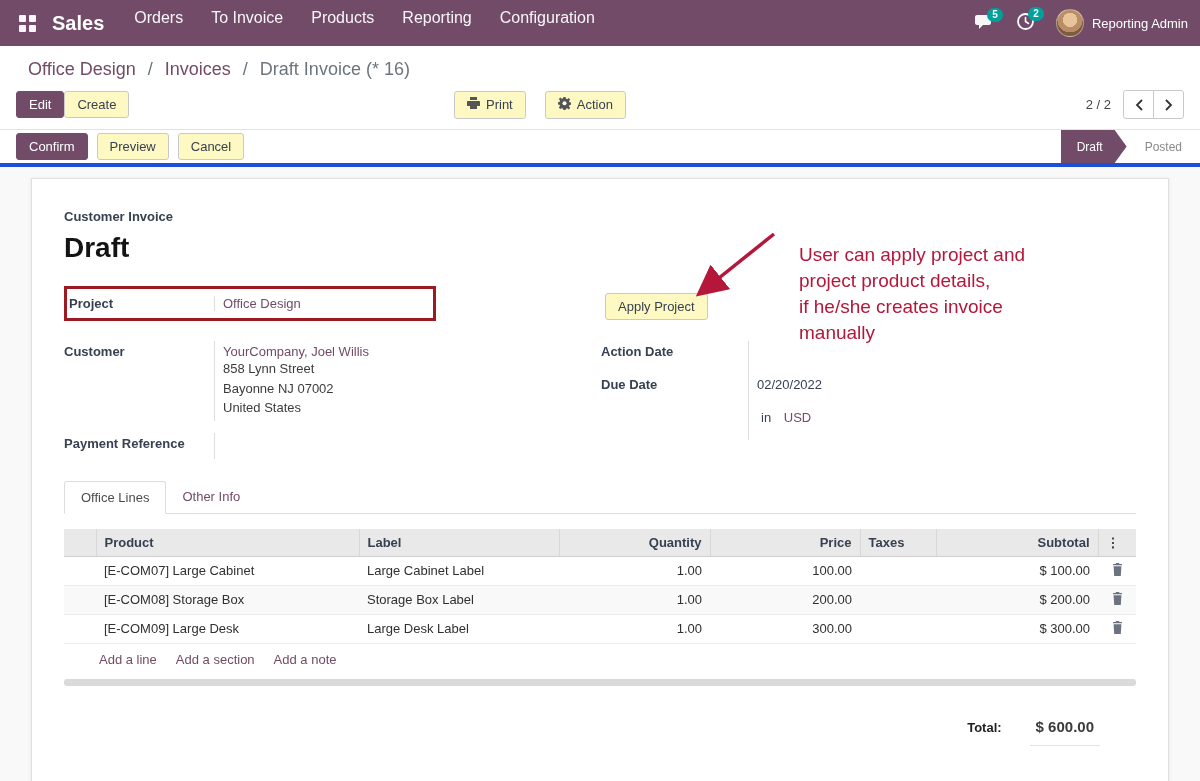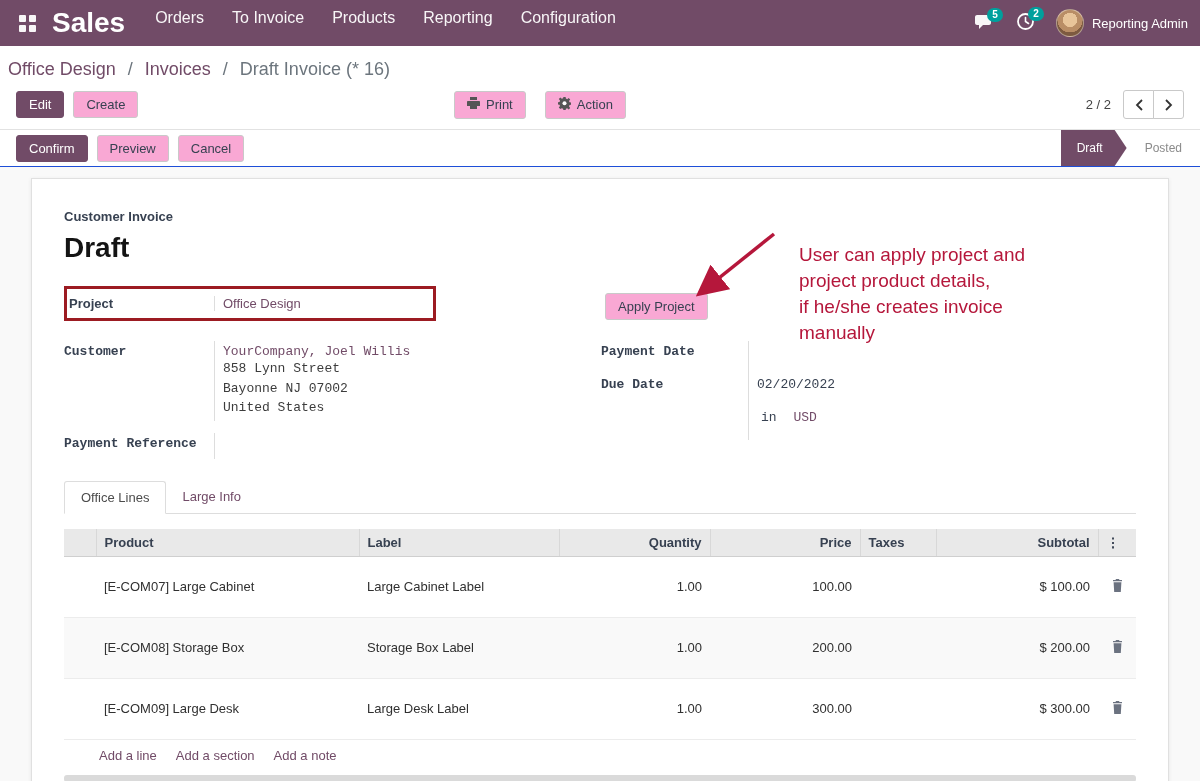--- a/index.html
+++ b/index.html
@@ -6,49 +6,49 @@
   html,body { margin:0; padding:0; }
   body {
     width:1200px; height:781px; overflow:hidden;
     font-family:"Liberation Sans", sans-serif;
     font-size:13px; color:#374151; background:#fff;
   }
   
   .navbar { height:46px; background:#714B67; display:flex; align-items:center; padding:0 12px; color:#fff; }
   .apps-btn { width:30px; height:30px; display:grid; grid-template-columns:7px 7px; grid-template-rows:7px 7px; gap:3px; align-content:center; justify-content:center; cursor:pointer; }
   .apps-btn span { background:#fff; border-radius:1px; opacity:.95; }
-  .brand { font-size:28px; font-weight:700; margin:0 16px 0 10px; cursor:pointer; }
+  .brand { font-size:20px; font-weight:700; margin:0 16px 0 10px; cursor:pointer; }
   .nav-item { padding:0 14px; height:56px; line-height:46px; font-size:16px; color:rgba(255,255,255,.95); cursor:pointer; }
   .nav-right { margin-left:auto; display:flex; align-items:center; }
   .icon-btn { position:relative; padding:4px 12px; cursor:pointer; display:flex; align-items:center; }
   .nav-badge { position:absolute; top:-2px; right:2px; background:#00A09D; color:#fff; font-size:10px; font-weight:700; border-radius:9px; padding:1px 5px; line-height:12px; }
   .avatar { width:28px; height:28px; border-radius:50%; margin:0 8px 0 10px;
             background: radial-gradient(circle at 50% 38%, #e8c49a 0 34%, #b98d66 35% 60%, #7d5a40 61% 100%); border:1px solid rgba(255,255,255,.4); }
   .user-name { font-size:13px; color:#fff; }
 
   
   .top-panel { background:#fff; border-bottom:1px solid #e2e2e2; }
-  .breadcrumb { padding:13px 8px 2px; font-size:18px; }
+  .breadcrumb { padding:13px 28px 2px; font-size:18px; }
   .bc-link { color:#714B67; cursor:pointer; }
   .bc-sep { color:#6c757d; margin:0 7px; }
   .bc-current { color:#6c757d; }
   .control-row { display:flex; align-items:center; padding:8px 16px 10px; position:relative; }
-  .btn { font-size:13px; padding:5px 12px; border:1px solid #c9c9c9; background:#f9a8d4; border-radius:3px; cursor:pointer; color:#374151; font-family:inherit; display:inline-flex; align-items:center; gap:6px; }
+  .btn { font-size:13px; padding:5px 12px; border:1px solid #c9c9c9; background:#fef9c3; border-radius:3px; cursor:pointer; color:#374151; font-family:inherit; display:inline-flex; align-items:center; gap:6px; }
   .btn-primary { background:#714B67; border-color:#714B67; color:#fff; }
-  .left-buttons { display:flex; gap:9px; }
+  .left-buttons { display:flex; }
   .center-buttons { position:absolute; left:454px; display:flex; gap:19px; }
   .pager { margin-left:auto; display:flex; align-items:center; gap:12px; }
   .pager-text { font-size:13px; color:#444; }
   .pager-btns { display:flex; }
   .pager-btn { width:31px; height:29px; border:1px solid #c9c9c9; background:#fff; display:flex; align-items:center; justify-content:center; cursor:pointer; }
   .pager-btn:first-child { border-radius:3px 0 0 3px; }
   .pager-btn:last-child { border-radius:0 3px 3px 0; margin-left:-1px; }
 
   
-  .status-row { height:37px; border-bottom:1px solid #1d4ed8; display:flex; align-items:center; padding-left:16px; background:#fff; }
+  .status-row { height:37px; border-bottom:4px solid #1d4ed8; display:flex; align-items:center; padding-left:16px; background:#fff; }
   .status-buttons { display:flex; gap:9px; }
   .stage-bar { margin-left:auto; display:flex; align-self:stretch; align-items:stretch; }
   .stage { display:flex; align-items:center; font-size:12px; color:#8b8b8b; padding:0 18px; }
   .stage.active { background:#714B67; color:#fff; padding:0 24px 0 16px;
     clip-path: polygon(0 0, calc(100% - 12px) 0, 100% 50%, calc(100% - 12px) 100%, 0 100%); }
 
   
   .content { background:#f9f9f9; height:614px; padding:11px 31px 0; }
   .sheet { background:#fff; border:1px solid #e0e0e0; box-shadow:0 1px 4px rgba(0,0,0,.08); height:640px; padding:30px 32px; position:relative; }
   .doc-type { font-weight:700; font-size:13px; color:#374151; }
@@ -56,41 +56,41 @@
 
   .project-band { display:flex; align-items:flex-start; margin-top:22px; }
   .project-box { border:3px solid #9c1b22; width:372px; display:flex; align-items:stretch; padding:7px 0; }
   .project-label { width:147px; font-weight:700; display:flex; align-items:center; padding-left:2px; }
   .project-value { border-left:1px solid #ddd; padding-left:8px; color:#714B67; flex:1; display:flex; align-items:center; cursor:pointer; }
   .apply-btn { margin-left:169px; margin-top:7px; }
 
   .fields { display:flex; margin-top:20px; }
   .col-left { width:537px; }
   .col-right { flex:1; }
-  .field-row { display:flex; min-height:26px;font-family:Liberation Mono, monospace; }
+  .field-row { display:flex; min-height:26px; }
   .f-label { width:150px; font-weight:700; color:#374151; padding-top:3px; }
   .col-right .f-label { width:147px; }
   .f-value { border-left:1px solid #ddd; padding:3px 0 3px 8px; flex:1; color:#374151; }
   .row-h33 { min-height:33px; }
   .link { color:#714B67; cursor:pointer; }
   .address-line { line-height:19.5px; color:#3c3c3c; }
   .pay-ref { margin-top:12px; }
   .currency-val { padding-left:12px; }
   .currency-code { margin-left:9px; }
 
   .tabs { display:flex; border-bottom:1px solid #ddd; margin-top:22px; }
   .tab { padding:8px 16px; font-size:13px; cursor:pointer; }
   .tab.active { background:#fff; border:1px solid #ddd; border-bottom:1px solid #fff; margin-bottom:-1px; color:#4c4c4c; border-radius:3px 3px 0 0; }
   .tab.inactive { color:#714B67; }
 
   table.lines { width:100%; border-collapse:collapse; font-size:13px; margin-top:15px; }
   .lines thead th { background:#e9e9e9; font-weight:700; text-align:left; padding:6px 8px; border-right:1px solid #d8d8d8; border-bottom:1px solid #cfcfcf; color:#374151; }
   .lines thead th:last-child { border-right:none; }
   .lines .num { text-align:right; }
-  .lines tbody td { padding:22px 8px; border-bottom:1px solid #ececec; color:#303030;margin-top:36px; }
+  .lines tbody td { padding:6px 8px; border-bottom:1px solid #ececec; color:#303030;margin-top:36px; }
   .lines tbody tr:nth-child(even) { background:#f9f9f9; }
   .trash-cell { text-align:center; }
   .kebab { color:#555; font-size:13px; text-align:right; cursor:pointer; }
 
   .table-footer { padding:8px 0 10px 35px; display:flex; gap:19px; }
   .table-footer .link { font-size:13px; }
   .hscroll { height:7px; background:#dadada; border-radius:3px; margin-top:2px; }
 
   .total-row { display:flex; justify-content:flex-end; align-items:baseline; margin-top:32px; padding-right:36px; }
   .total-label { font-weight:700; font-size:13px; color:#1f1f1f; }
@@ -225,40 +225,40 @@
             <div class="address-line">United States</div>
           </div>
         </div>
         <div class="field-row pay-ref">
           <div class="f-label">Payment Reference</div>
           <div class="f-value"></div>
         </div>
       </div>
       <div class="col-right">
         <div class="field-row row-h33">
-          <div class="f-label">Payment Date</div>
+          <div class="f-label">Action Date</div>
           <div class="f-value"></div>
         </div>
         <div class="field-row row-h33">
           <div class="f-label">Due Date</div>
           <div class="f-value">02/20/2022</div>
         </div>
         <div class="field-row row-h33">
           <div class="f-label"></div>
           <div class="f-value currency-val">
             <span>in</span>
             <span class="link currency-code">USD</span>
           </div>
         </div>
       </div>
     </div>
 
     <div class="tabs">
       <div class="tab active">Office Lines</div>
-      <div class="tab inactive">Large Info</div>
+      <div class="tab inactive">Other Info</div>
     </div>
 
     <table class="lines">
       <colgroup>
         <col style="width:32px">
           <col style="width:263px">
           <col style="width:200px">
           <col style="width:151px">
         <col style="width:150px">
           <col style="width:76px">

